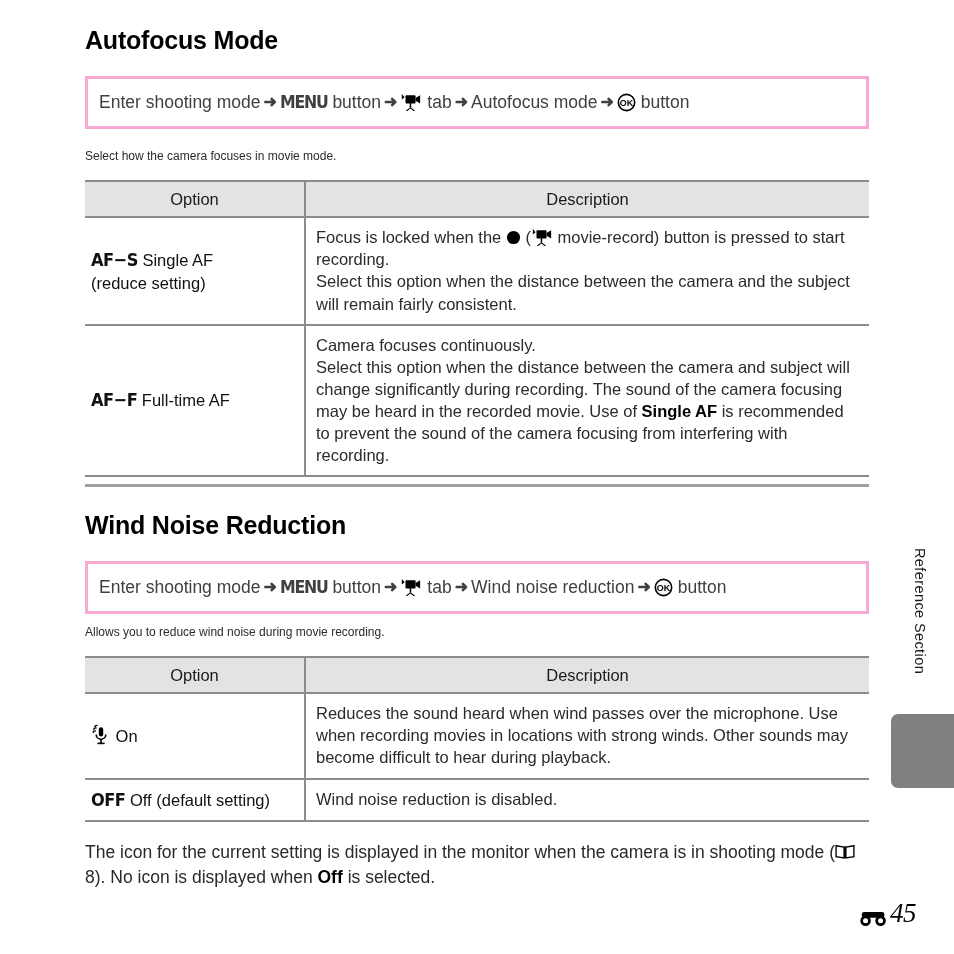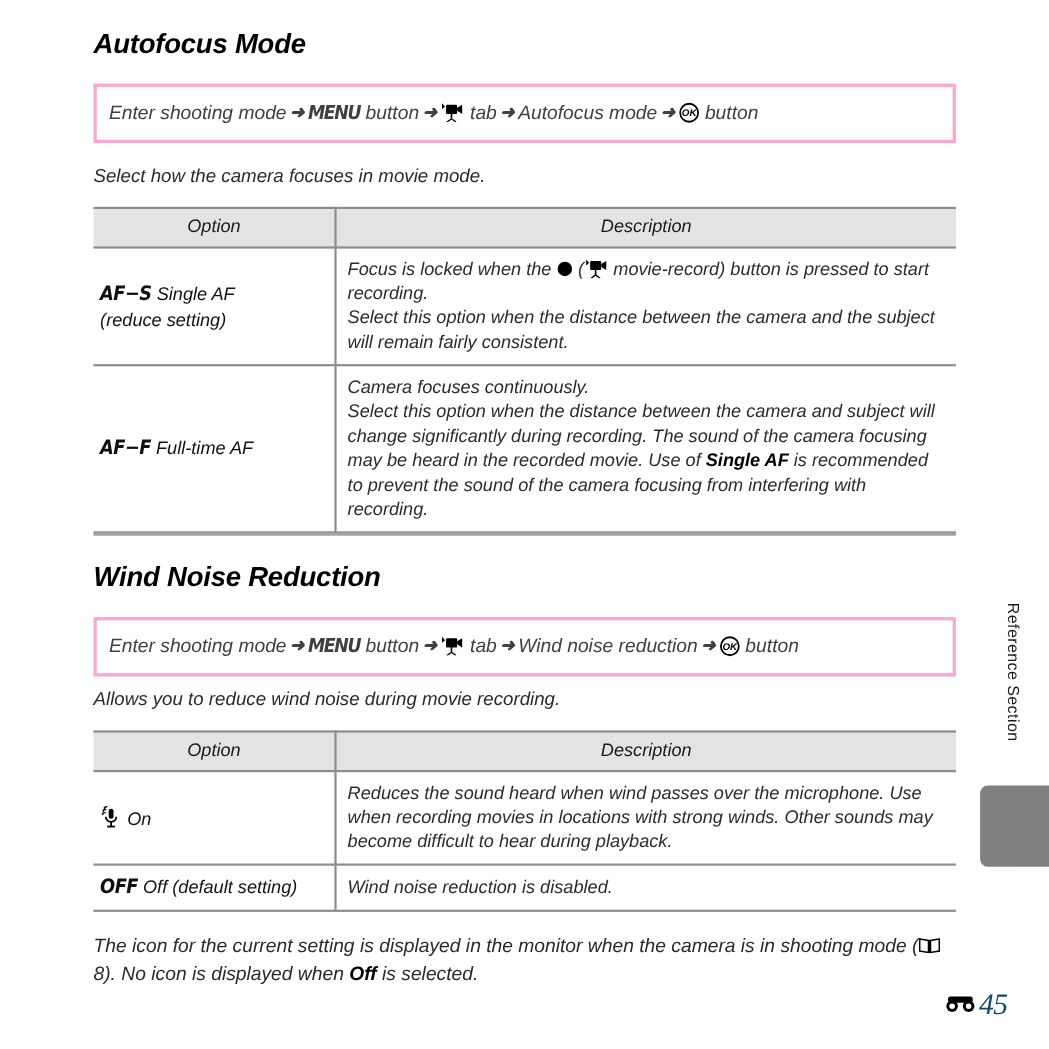--- a/index.html
+++ b/index.html
@@ -22,21 +22,20 @@
     width: 954px;
     height: 954px;
   }
 
   
   .content {
     position: absolute;
     left: 85px;
     top: 0;
     width: 784px;
-    font-style: italic;
   }
 
   h1.section-title {
     font-size: 25px;
     font-weight: bold;
     letter-spacing: -0.2px;
     margin: 0;
     color: #000;
   }
 
@@ -59,21 +58,21 @@
   }
   .menu-glyph {
     font-family: "Liberation Sans Narrow", "DejaVu Sans Condensed", "Liberation Sans", sans-serif;
     font-weight: bold;
     letter-spacing: -1.2px;
     font-size: 17.5px;
   }
 
   
   .lead {
-    font-size: 17px;
+    font-size: 12px;
     color: #2a2a2a;
     line-height: 1.35;
   }
 
   
   table.opt {
     border-collapse: collapse;
     width: 100%;
     table-layout: fixed;
   }
@@ -131,23 +130,23 @@
     font-size: 17.5px;
     line-height: 1.45;
     color: #2a2a2a;
   }
   .page-number {
     position: absolute;
     right: 38px;
     bottom: 25px;
     font-size: 26px;
     font-style: italic;
-    color: #0c4a6e;
+    color: #000000;
     display: flex;
-    align-items: flex-start;
+    align-items: center;
     gap: 1px;
   }
   .page-number .num {
     font-weight: normal;
     font-style: italic;
     font-family: "Liberation Serif", serif;
     font-size: 27px;
     letter-spacing: -0.5px;
   }
 

